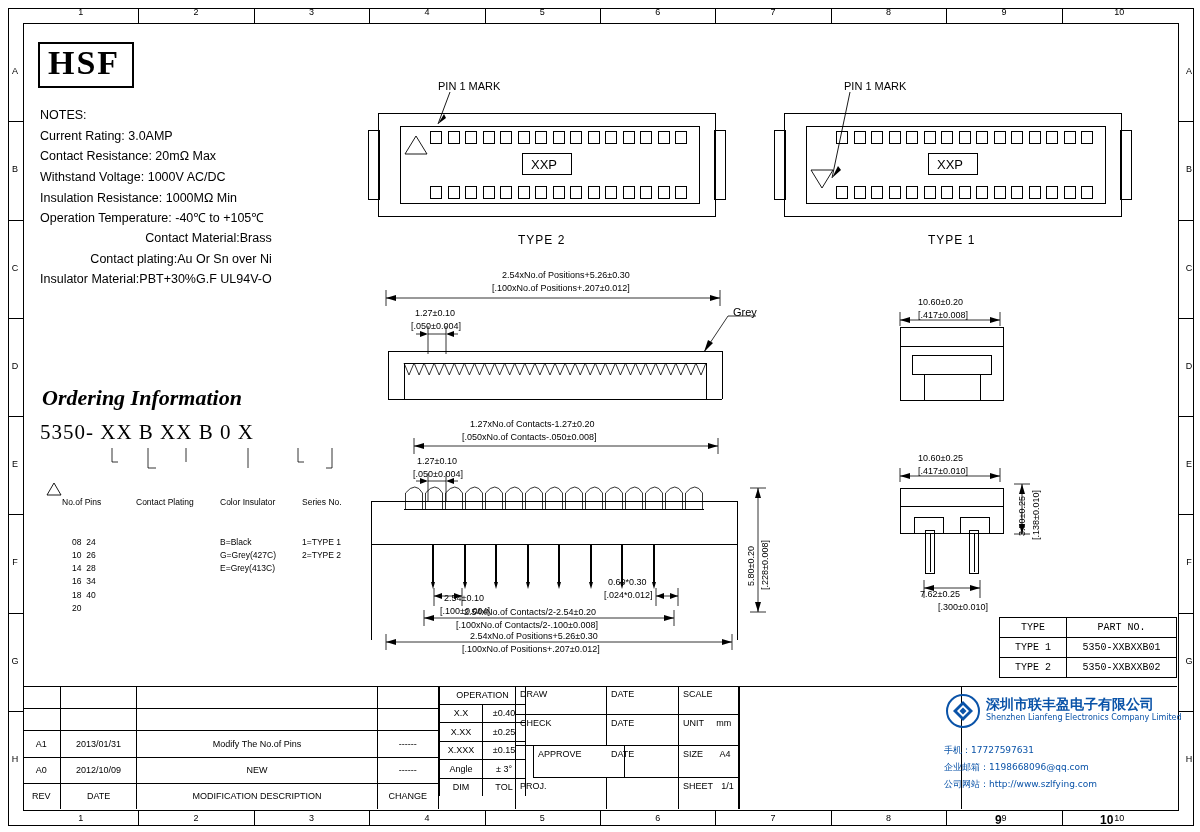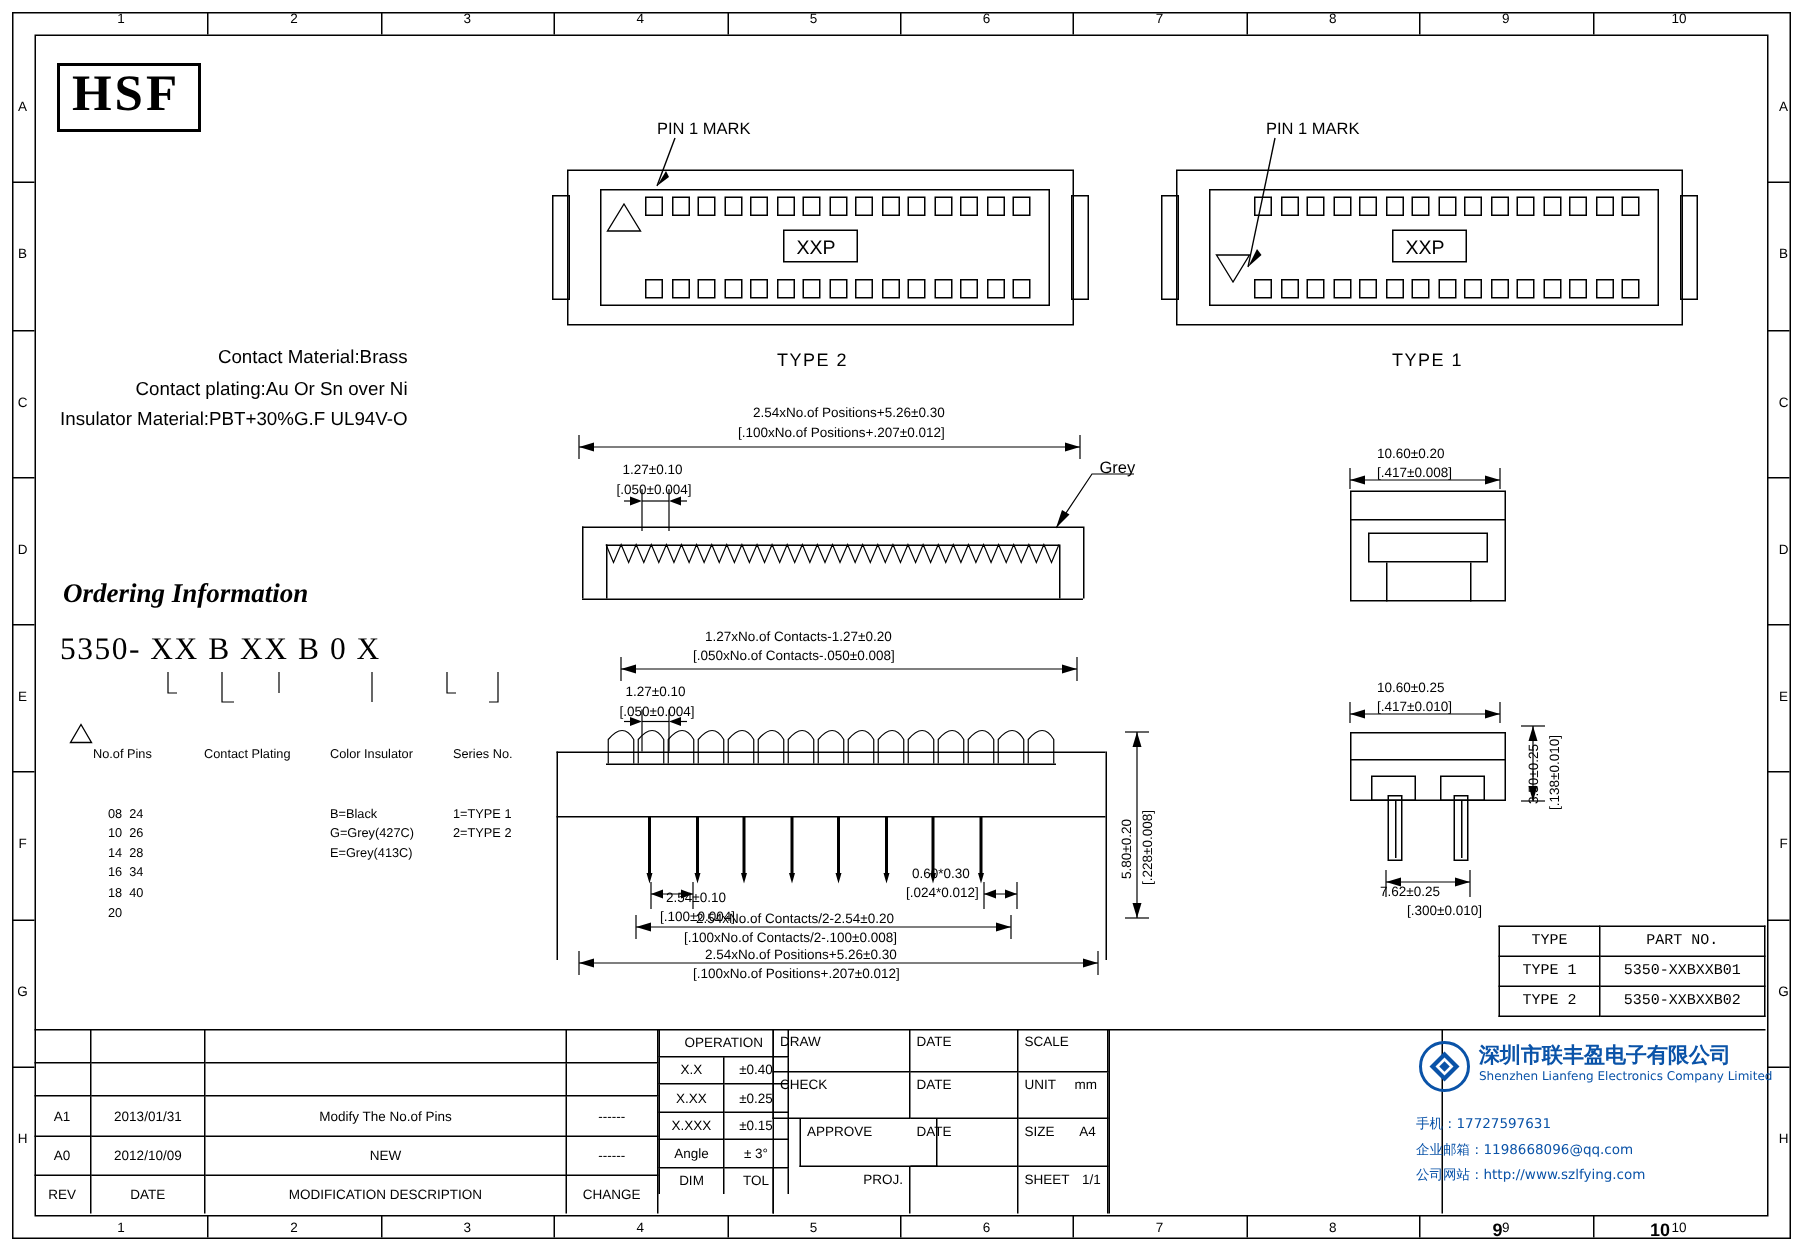--- a/index.html
+++ b/index.html
@@ -23,21 +23,21 @@
   .mono{font-family:"Liberation Mono",monospace;}
 
   
   .logo-box{position:absolute;left:38px;top:42px;width:92px;height:42px;border:2px solid #000;}
   .logo-text{position:absolute;left:42px;top:44px;width:84px;height:38px;font-size:34px;font-weight:bold;
              letter-spacing:2px;font-family:"Liberation Serif",serif;line-height:38px;text-align:center;}
 
   .notes{position:absolute;left:40px;top:105px;font-size:12.5px;line-height:1.65;white-space:pre;}
   .mat{position:absolute;left:40px;top:228px;font-size:12.5px;line-height:1.65;white-space:pre;text-align:right;}
 
-  .ordering-title{position:absolute;left:42px;top:385px;font-size:18px;font-weight:bold;font-style:italic;
+  .ordering-title{position:absolute;left:42px;top:385px;font-size:22px;font-weight:bold;font-style:italic;
                   font-family:"Liberation Serif",serif;}
   .ord-code{position:absolute;left:40px;top:420px;font-size:21px;letter-spacing:1px;font-family:"Liberation Serif",serif;}
   .ord-cols{position:absolute;left:62px;top:470px;font-size:8.5px;line-height:1.55;}
   .ord-cols .c{position:absolute;top:0;white-space:pre;}
 
   
   .ln{position:absolute;background:#000;}
   .h{height:1px;}
   .v{width:1px;}
   .bx{position:absolute;border:1px solid #000;box-sizing:border-box;}
@@ -148,20 +148,26 @@
       <div class="zone-let" style="left: 1182px; top: 655.625px;">G</div>
       <div class="tick" style="left: 8px; top: 710.75px; width: 15px; height: 1px;"></div>
       <div class="tick" style="left: 1178px; top: 710.75px; width: 15px; height: 1px;"></div>
       <div class="zone-let" style="left: 8px; top: 753.875px;">H</div>
       <div class="zone-let" style="left: 1182px; top: 753.875px;">H</div>
     </div>
 
   <div class="logo-box"></div>
   <div class="logo-text">HSF</div>
 
+  <div class="notes">NOTES:
+Current Rating: 3.0AMP
+Contact Resistance: 20mΩ Max
+Withstand Voltage: 1000V AC/DC
+Insulation Resistance: 1000MΩ Min
+Operation Temperature: -40℃ to +105℃</div>
   <div class="mat">Contact Material:Brass
 Contact plating:Au Or Sn over Ni
 Insulator Material:PBT+30%G.F UL94V-O</div>
 
   <div class="ordering-title">Ordering Information</div>
   <div class="ord-code mono">5350- XX  B  XX    B 0 X</div>
 
   <svg width="400" height="70" style="left:40px;top:448px;">
     <g stroke="#000" stroke-width="0.8" fill="none">
       <path d="M72,0 L72,14 L78,14"></path>
@@ -642,21 +648,21 @@
     </div>
     <div class="cell" style="left:584px;top:29px;width:72px;height:31px;border:1px solid #000;border-top:none;border-left:none;padding:3px 4px;">
       <span>DATE</span>
     </div>
     <div class="cell" style="left:510px;top:60px;width:92px;height:32px;border:1px solid #000;border-top:none;padding:3px 4px;">
       <span>APPROVE</span>
     </div>
     <div class="cell" style="left:584px;top:60px;width:72px;height:32px;border:1px solid #000;border-top:none;border-left:none;padding:3px 4px;">
       <span>DATE</span>
     </div>
-    <div class="cell" style="left:492px;top:92px;width:92px;height:31px;border:1px solid #000;border-top:none;border-bottom:none;padding:3px 4px;text-align:right;">
+    <div class="cell" style="left:492px;top:92px;width:92px;height:31px;border:1px solid #000;border-top:none;border-bottom:none;padding:3px 4px;">
       <span>PROJ.</span>
     </div>
     <div class="cell" style="left:584px;top:92px;width:72px;height:31px;border:1px solid #000;border-top:none;border-left:none;border-bottom:none;"></div>
 
     <div class="cell" style="left:656px;top:0;width:60px;height:29px;border:1px solid #000;border-top:none;border-left:none;padding:3px 4px;">
       <span>SCALE</span>
     </div>
     <div class="cell" style="left:656px;top:29px;width:60px;height:31px;border:1px solid #000;border-top:none;border-left:none;padding:3px 4px;">
       <span>UNIT</span>
       <span style="margin-left:10px;">mm</span>

